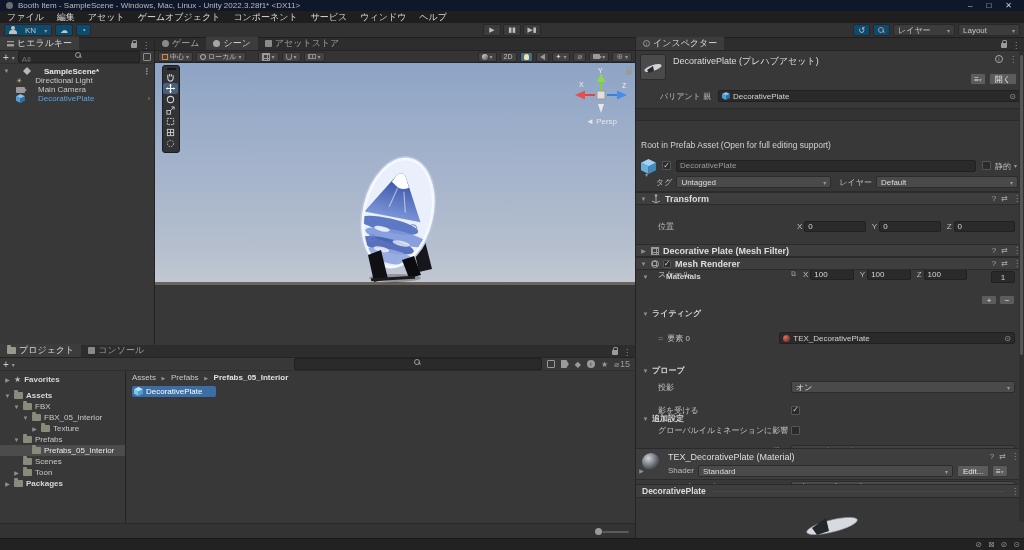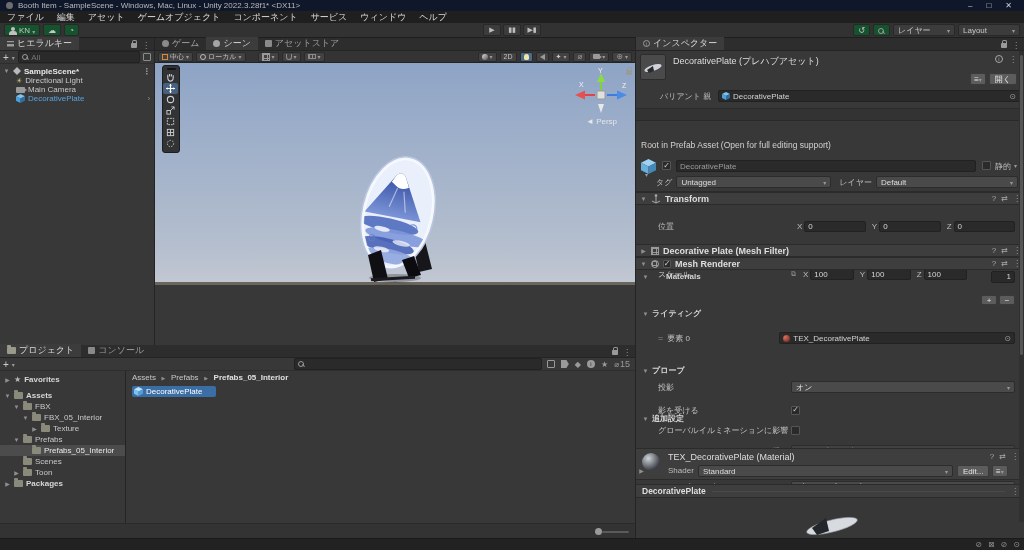--- a/index.html
+++ b/index.html
@@ -11,34 +11,34 @@
     -webkit-font-smoothing:antialiased;
   }
   .abs { position:absolute; }
   .flex { display:flex; align-items:center; }
 
   
   .titlebar { left:0; top:0; width:1024px; height:11px; background:#0f172a; color:#b9b9b9; font-size:8px; display:flex; align-items:center; padding:0 4px; }
   .winbtns { margin-left:auto; display:flex; gap:14px; color:#cfcfcf; font-size:8px; padding-right:8px; }
   .menubar { left:0; top:11px; width:1024px; height:12px; background:#1f1f1f; display:flex; align-items:center; gap:13px; padding:0 7px; color:#dcdcdc; font-size:9px; }
   .toolbar { left:0; top:23px; width:1024px; height:15px; background:#323232; border-bottom:1px solid #1e1e1e; display:flex; align-items:center; padding:0 4px; }
-  .tbtn { background:#14532d; border:1px solid #282828; border-radius:2px; height:12px; display:flex; align-items:flex-end; padding:0 4px; gap:2px; color:#c4c4c4; font-size:8px; }
+  .tbtn { background:#0c4a6e; border:1px solid #282828; border-radius:2px; height:12px; display:flex; align-items:center; padding:0 4px; gap:8px; color:#c4c4c4; font-size:8px; }
   .playgrp { position:absolute; left:483px; top:1px; display:flex; gap:2px; }
   .playbtn { width:18px; height:12px; background:#3c3c3c; border:1px solid #282828; border-radius:2px; color:#bdbdbd; font-size:7px; display:flex; align-items:center; justify-content:center; }
   .ddl { background:#3c3c3c; border:1px solid #282828; border-radius:2px; height:12px; display:flex; align-items:center; padding:0 4px; gap:4px; color:#c4c4c4; font-size:8px; }
   .caret { font-size:6px; color:#999; }
 
   
   .ptabs { height:13px; background:#2d2d2d; display:flex; align-items:flex-end; border-bottom:1px solid #242424; }
   .ptab { height:13px; padding:0 7px; display:flex; align-items:center; gap:3px; color:#9f9f9f; font-size:9px; }
   .ptab.active { background:#3c3c3c; color:#d8d8d8; }
   .ptab-right { margin-left:auto; display:flex; align-items:center; gap:5px; padding-right:4px; color:#9a9a9a; }
   .kebab { color:#9a9a9a; font-size:8px; }
 
-  .field { background:#2a2a2a; border:1px solid #212121; border-radius:2px; height:12px; display:flex; align-items:center; padding:0 3px; color:#d2d2d2; font-size:8px; }
+  .field { background:#2a2a2a; border:1px solid #212121; border-radius:2px; height:12px; display:flex; align-items:center; padding:0 3px; color:#d2d2d2; font-size:8px;flex-direction:column; }
   .drop  { background:#4a4a4a; border:1px solid #2c2c2c; border-radius:2px; height:12px; display:flex; align-items:center; padding:0 4px; color:#dddddd; font-size:8px; }
   .drop .caret { margin-left:auto; }
   .cb { width:9px; height:9px; background:#2a2a2a; border:1px solid #555; border-radius:1px; display:flex; align-items:center; justify-content:center; color:#d0d0d0; font-size:8px; line-height:1; }
 
   
   .i-lock { width:6px; height:5px; background:#9a9a9a; position:relative; border-radius:1px; }
   .i-lock:before { content:''; position:absolute; top:-3px; left:1px; width:3px; height:3px; border:1px solid #9a9a9a; border-bottom:none; border-radius:2px 2px 0 0; }
   .i-mag { width:7px; height:7px; position:relative; }
   .i-mag:before { content:''; position:absolute; left:0; top:0; width:4px; height:4px; border:1px solid #9a9a9a; border-radius:50%; }
   .i-mag:after { content:''; position:absolute; left:4px; top:4px; width:3px; height:1px; background:#9a9a9a; transform:rotate(45deg); }
@@ -49,21 +49,21 @@
   .i-grid { width:8px; height:8px; background:
       linear-gradient(#9a9a9a 1px, transparent 1px) 0 0/4px 4px,
       linear-gradient(90deg,#9a9a9a 1px, transparent 1px) 0 0/4px 4px; border:1px solid #9a9a9a; flex:none;}
   .i-dot { width:7px; height:7px; border-radius:50%; background:#9a9a9a; flex:none; }
   .person { width:8px; height:8px; position:relative; }
   .person:before { content:''; position:absolute; left:2px; top:0; width:4px; height:4px; border-radius:50%; background:#c0c0c0; }
   .person:after { content:''; position:absolute; left:0; top:4px; width:8px; height:4px; border-radius:3px 3px 0 0; background:#c0c0c0; }
 
   
   #hierarchy { left:0; top:38px; width:155px; height:307px; border-right:1px solid #242424; background:#383838; }
-  .hrow { height:9px; display:flex; align-items:center; gap:3px; padding-left:16px; font-size:8px; color:#c8c8c8; }
+  .hrow { height:9px; display:flex; align-items:center; gap:13px; padding-left:16px; font-size:8px; color:#c8c8c8; }
   .tri { color:#8f8f8f; font-size:6px; width:7px; text-align:center; flex:none; }
 
   
   #scene { left:155px; top:38px; width:480px; height:307px; background:#383838; }
   .stool { height:12px; background:#343434; border-bottom:1px solid #242424; display:flex; align-items:center; gap:3px; padding:0 3px; }
   .sbtn { background:#424242; border:1px solid #2a2a2a; border-radius:2px; height:10px; display:flex; align-items:center; gap:2px; padding:0 3px; color:#c2c2c2; font-size:7px; }
   .sbtn.on { background:#4d6b89; }
   #viewport { position:absolute; left:0; top:25px; width:480px; height:222px; overflow:hidden; }
   .overlay { position:absolute; background:rgba(40,40,40,.92); border:1px solid #1d1d1d; border-radius:3px; }
   .toolcell { width:15px; height:11px; display:flex; align-items:center; justify-content:center; color:#cfcfcf; }

